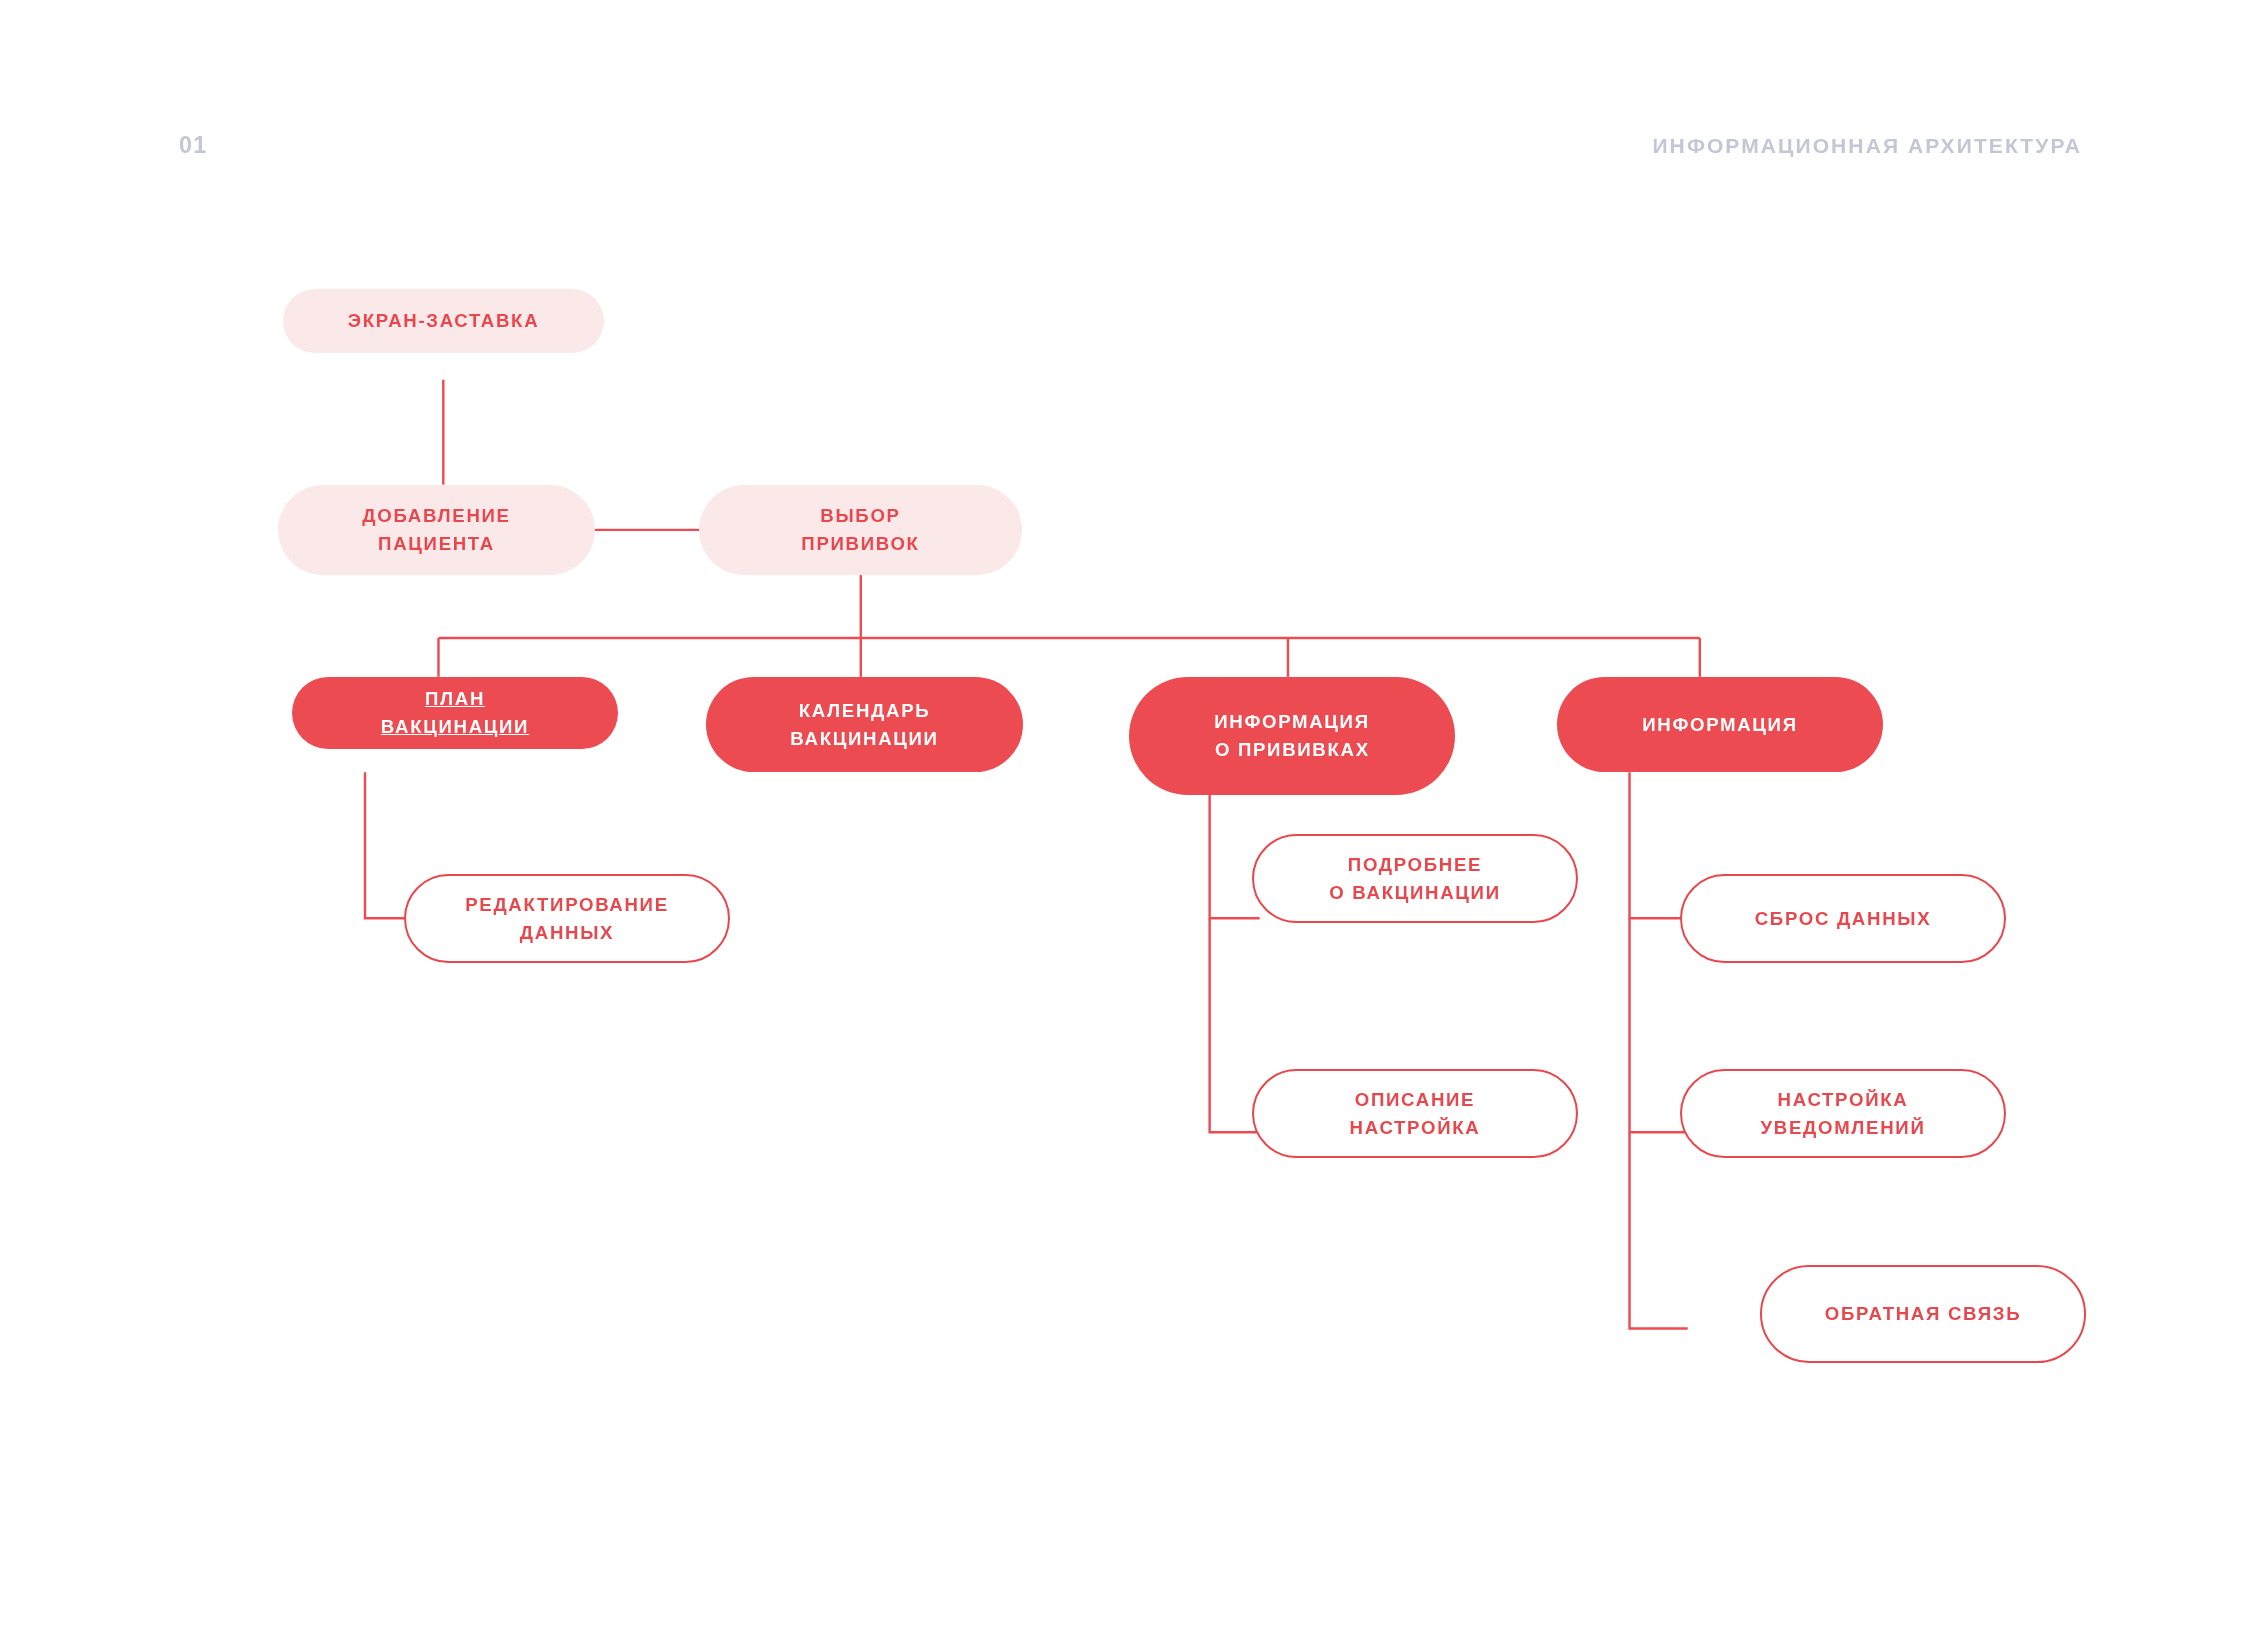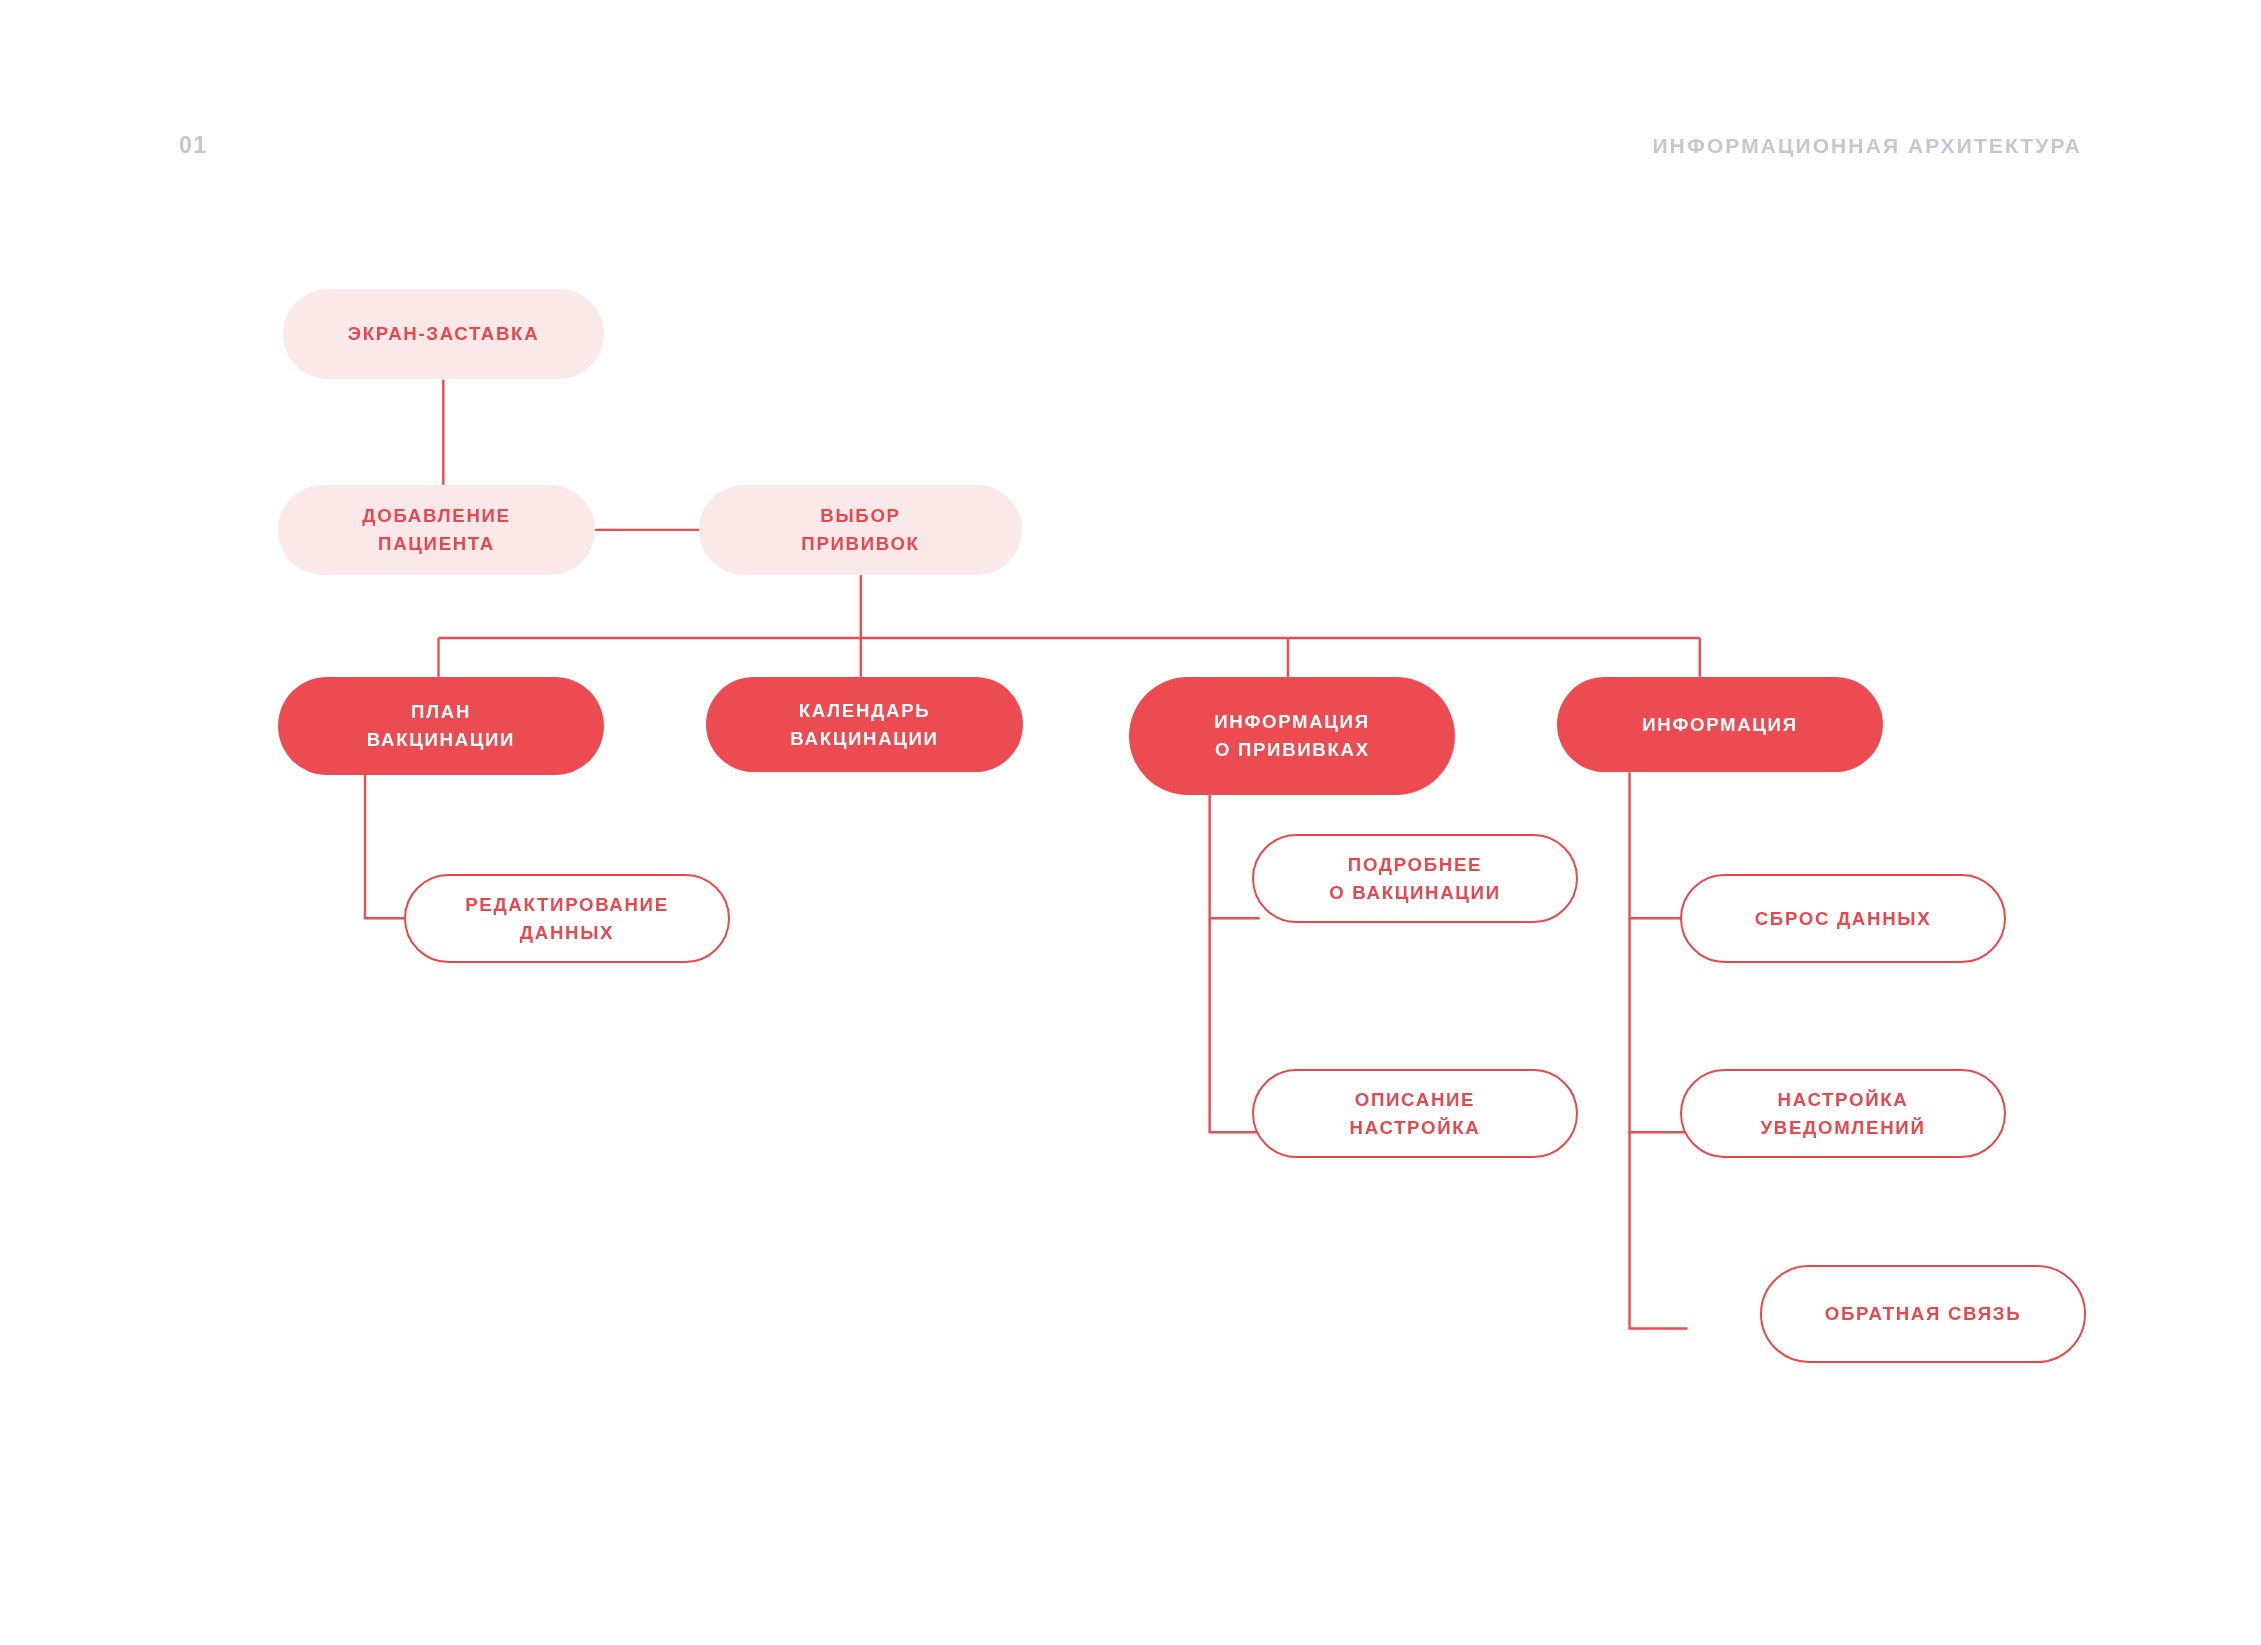--- a/index.html
+++ b/index.html
@@ -96,26 +96,26 @@
         <path d="M 1595 790 L 1595 838" fill="none" stroke="#EC4C51" stroke-width="3"></path>
         <path d="M 2105 790 L 2105 838" fill="none" stroke="#EC4C51" stroke-width="3"></path>
         <path d="M 452 956 L 452 1137 L 512 1137" fill="none" stroke="#EC4C51" stroke-width="3"></path>
         <path d="M 1498 956 L 1498 1137 L 1560 1137" fill="none" stroke="#EC4C51" stroke-width="3"></path>
         <path d="M 1498 1137 L 1498 1402 L 1560 1402" fill="none" stroke="#EC4C51" stroke-width="3"></path>
         <path d="M 2018 956 L 2018 1137 L 2090 1137" fill="none" stroke="#EC4C51" stroke-width="3"></path>
         <path d="M 2018 1137 L 2018 1402 L 2090 1402" fill="none" stroke="#EC4C51" stroke-width="3"></path>
         <path d="M 2018 1402 L 2018 1645 L 2090 1645" fill="none" stroke="#EC4C51" stroke-width="3"></path>
       </svg>
     <div id="node-layer">
-        <div class="node soft" style="left: 283px; top: 289px; width: 321px; height: 90px;"><span>ЭКРАН-ЗАСТАВКА</span></div>
+        <div class="node soft" style="left: 283px; top: 289px; width: 321px; height: 64px;"><span>ЭКРАН-ЗАСТАВКА</span></div>
         <div class="node soft" style="left: 278px; top: 485px; width: 317px; height: 90px;"><span>ДОБАВЛЕНИЕ
 ПАЦИЕНТА</span></div>
         <div class="node soft" style="left: 699px; top: 485px; width: 323px; height: 90px; text-align: center;"><span>ВЫБОР
 ПРИВИВОК</span></div>
-        <div class="node solid" style="left: 278px; top: 677px; width: 326px; height: 98px;"><span>ПЛАН
+        <div class="node solid" style="left: 292px; top: 677px; width: 326px; height: 72px; text-decoration: underline;"><span>ПЛАН
 ВАКЦИНАЦИИ</span></div>
         <div class="node solid" style="left: 706px; top: 677px; width: 317px; height: 95px;"><span>КАЛЕНДАРЬ
 ВАКЦИНАЦИИ</span></div>
         <div class="node solid" style="left: 1129px; top: 677px; width: 326px; height: 118px; text-align: right;"><span>ИНФОРМАЦИЯ
 О ПРИВИВКАХ</span></div>
         <div class="node solid" style="left: 1557px; top: 677px; width: 326px; height: 95px;"><span>ИНФОРМАЦИЯ</span></div>
         <div class="node outline" style="left: 404px; top: 874px; width: 326px; height: 89px;"><span>РЕДАКТИРОВАНИЕ
 ДАННЫХ</span></div>
         <div class="node outline" style="left: 1252px; top: 834px; width: 326px; height: 89px;"><span>ПОДРОБНЕЕ
 О ВАКЦИНАЦИИ</span></div>

